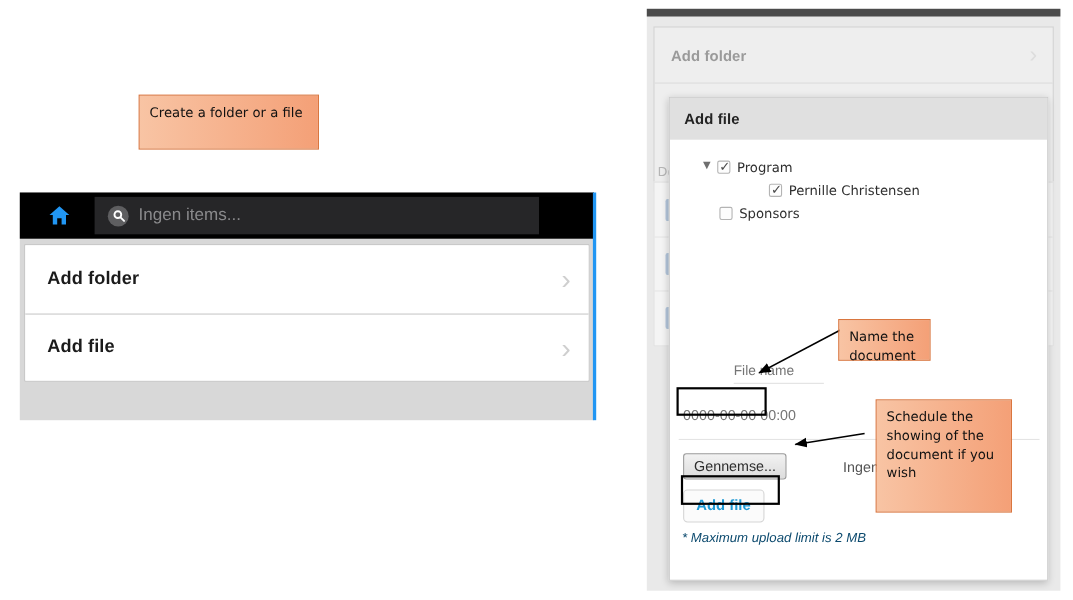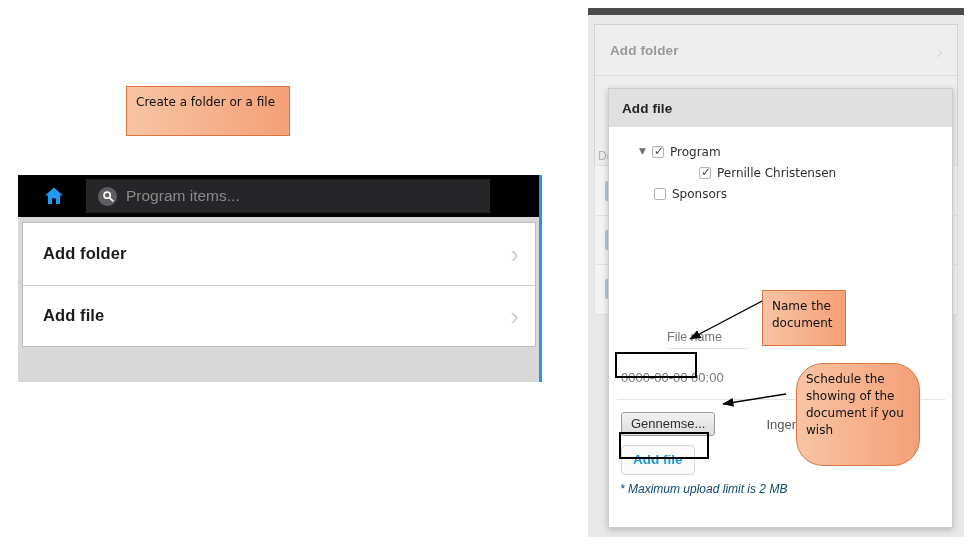--- a/index.html
+++ b/index.html
@@ -424,21 +424,21 @@
       </svg>
     </span>
 
     <div id="filter-box">
       <span id="filter-search-icon">
         <svg viewBox="0 0 14 14" width="12" height="12" aria-hidden="true">
           <circle cx="6" cy="6" r="3.6" fill="none" stroke="#ffffff" stroke-width="2"></circle>
           <line x1="8.8" y1="8.8" x2="12.6" y2="12.6" stroke="#ffffff" stroke-width="2" stroke-linecap="round"></line>
         </svg>
       </span>
-      <span id="filter-placeholder">Program items...</span>
+      <span id="filter-placeholder">Ingen items...</span>
     </div>
   </div>
 
   <div id="left-list">
     <div class="list-row">
       <span class="list-row-label">Add folder</span>
       <span class="row-chevron">›</span>
     </div>
     <div class="list-row">
       <span class="list-row-label">Add file</span>
@@ -533,19 +533,19 @@
     </marker>
   </defs>
   <line x1="764" y1="300" x2="690" y2="339" stroke="#000000" stroke-width="1.4" marker-end="url(#ahead)"></line>
   <line x1="786" y1="394" x2="723" y2="404" stroke="#000000" stroke-width="1.4" marker-end="url(#ahead)"></line>
 </svg>
 
 <div class="callout" style="left:126px; top:86px; width:164px; height:50px;">
   <span>Create a folder or a file</span>
 </div>
 
-<div class="callout" style="left:762px; top:290px; width:84px; height:56px;">
+<div class="callout" style="left:762px; top:290px; width:84px; height:38px;">
   <span>Name the document</span>
 </div>
 
-<div class="callout" style="left:796px; top:363px; width:124px; height:103px;border-radius:27px;">
+<div class="callout" style="left:796px; top:363px; width:124px; height:103px;">
   <span>Schedule the showing of the document if you wish</span>
 </div>
 
 </body></html>

